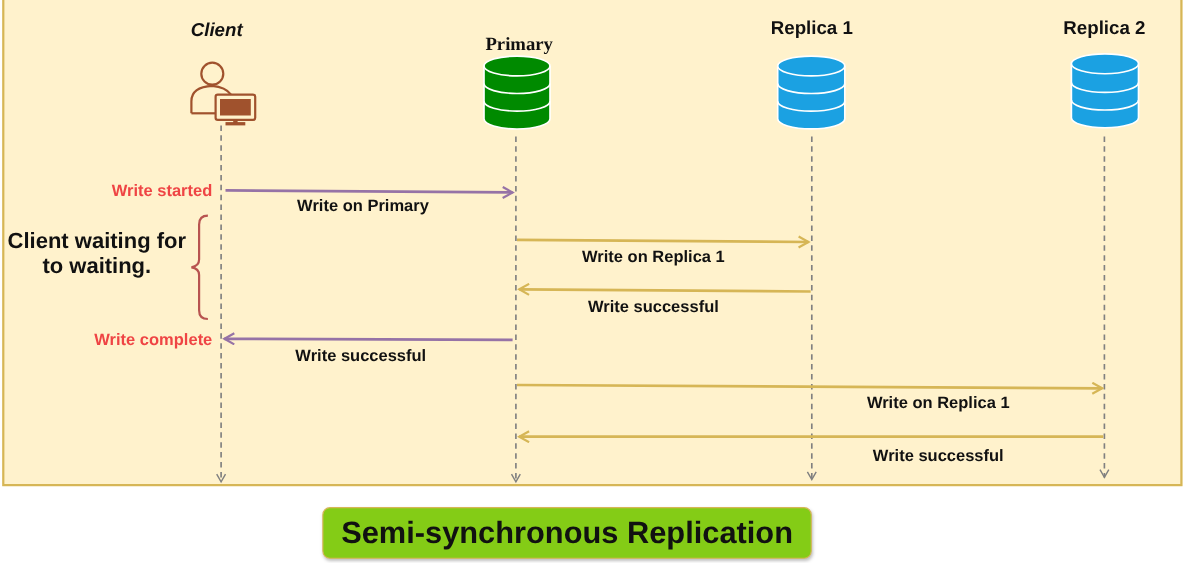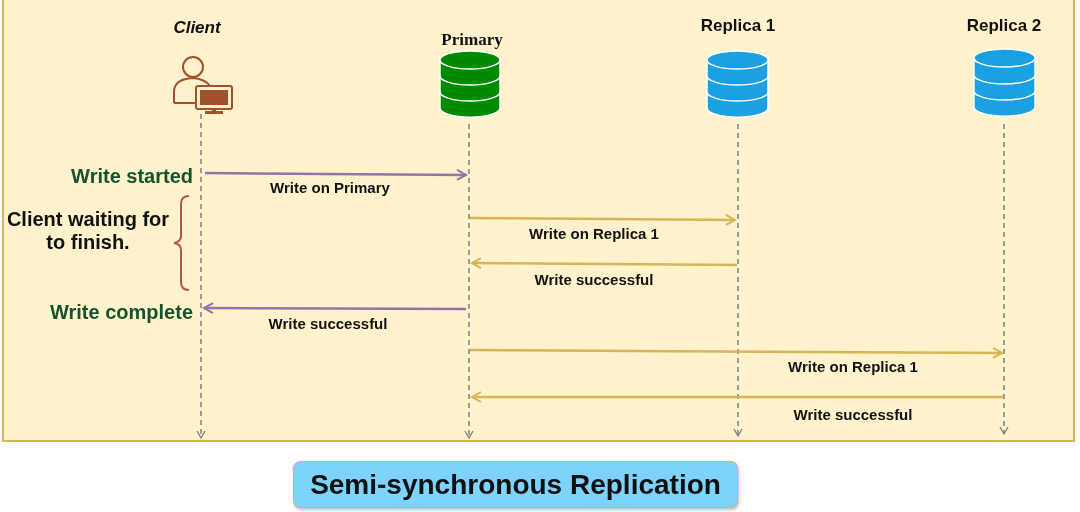--- a/index.html
+++ b/index.html
@@ -1,23 +1,23 @@
 <!DOCTYPE html>
 <html><head>
 <meta charset="utf-8">
 <style>
   html, body { margin:0; padding:0; background:#ffffff; }
   body { width:1080px; height:512px; position:relative; overflow:hidden; font-family:"Liberation Sans", sans-serif; }
   .frame { position:absolute; left:2px; top:-4px; width:1073px; height:446px; background:#fff2cc; border:2px solid #d6b656; box-sizing:border-box; }
   .actor-label { position:absolute; font-weight:bold; font-size:17px; color:#111; text-align:center; width:140px; }
-  .side-label { position:absolute; font-weight:bold; font-size:20px; color:#14532d; text-align:right; }
+  .side-label { position:absolute; font-weight:bold; font-size:15px; color:#ef4444; text-align:right; }
   .note { position:absolute; font-weight:bold; font-size:20px; color:#111; text-align:center; line-height:23px; }
   .msg { position:absolute; font-weight:bold; font-size:15px; color:#111; text-align:center; width:300px;margin-top:33px; }
   svg.diagram { position:absolute; left:0; top:0; }
-  .title-box { position:absolute; left:293px; top:461px; width:445px; height:47px; background:#7dd3fc; border:1.5px solid #d6b656; border-radius:7px; box-sizing:border-box; box-shadow:1px 2px 3px rgba(0,0,0,0.25); display:flex; align-items:center; justify-content:center; font-weight:bold; font-size:28px; color:#111; }
+  .title-box { position:absolute; left:293px; top:461px; width:445px; height:47px; background:#84cc16; border:1.5px solid #d6b656; border-radius:7px; box-sizing:border-box; box-shadow:1px 2px 3px rgba(0,0,0,0.25); display:flex; align-items:center; justify-content:center; font-weight:bold; font-size:28px; color:#111; }
 </style>
 </head>
 <body>
 
 <div class="frame"></div>
 
 <svg class="diagram" width="1080" height="512">
   <defs>
     <marker id="openArrowPurple" markerWidth="12" markerHeight="12" refX="10" refY="6" orient="auto" markerUnits="userSpaceOnUse">
       <path d="M1,1 L10,6 L1,11" fill="none" stroke="#9673a6" stroke-width="2"></path>
@@ -79,21 +79,21 @@
 <div class="actor-label" style="left:127px; top:18px;font-style:italic;">Client</div>
 <div class="actor-label" style="left:402px; top:30px;font-family:Liberation Serif, serif;">Primary</div>
 <div class="actor-label" style="left:668px; top:16px;">Replica 1</div>
 <div class="actor-label" style="left:934px; top:16px;">Replica 2</div>
 
 <div class="side-label" style="right:887px; top:165px;">Write started</div>
 <div class="side-label" style="right:887px; top:301px;">Write complete</div>
 
 <div class="note" style="left:6px; top:208px; width:164px;">
   <div>Client waiting for</div>
-  <div>to finish.</div>
+  <div>to waiting.</div>
 </div>
 
 <div class="msg" style="left:180px; top:146px;">Write on Primary</div>
 <div class="msg" style="left:444px; top:192px;">Write on Replica 1</div>
 <div class="msg" style="left:444px; top:238px;">Write successful</div>
 <div class="msg" style="left:178px; top:282px;">Write successful</div>
 <div class="msg" style="left:703px; top:325px;">Write on Replica 1</div>
 <div class="msg" style="left:703px; top:373px;">Write successful</div>
 
 <div class="title-box">Semi-synchronous Replication</div>

